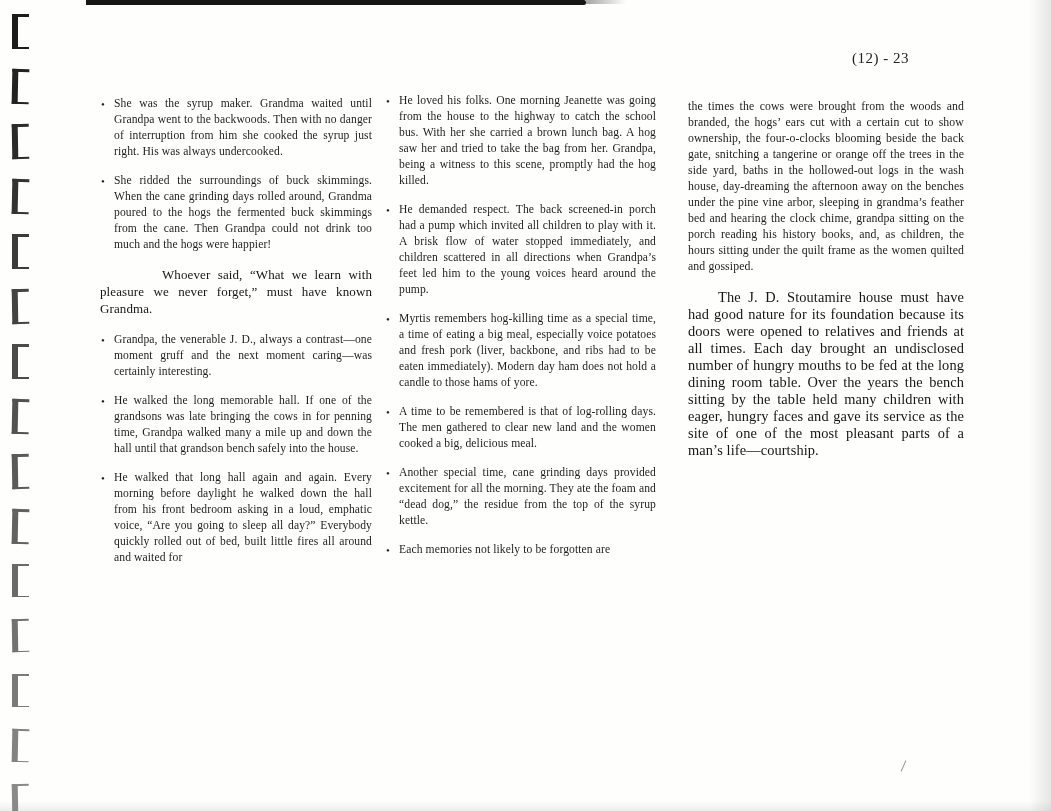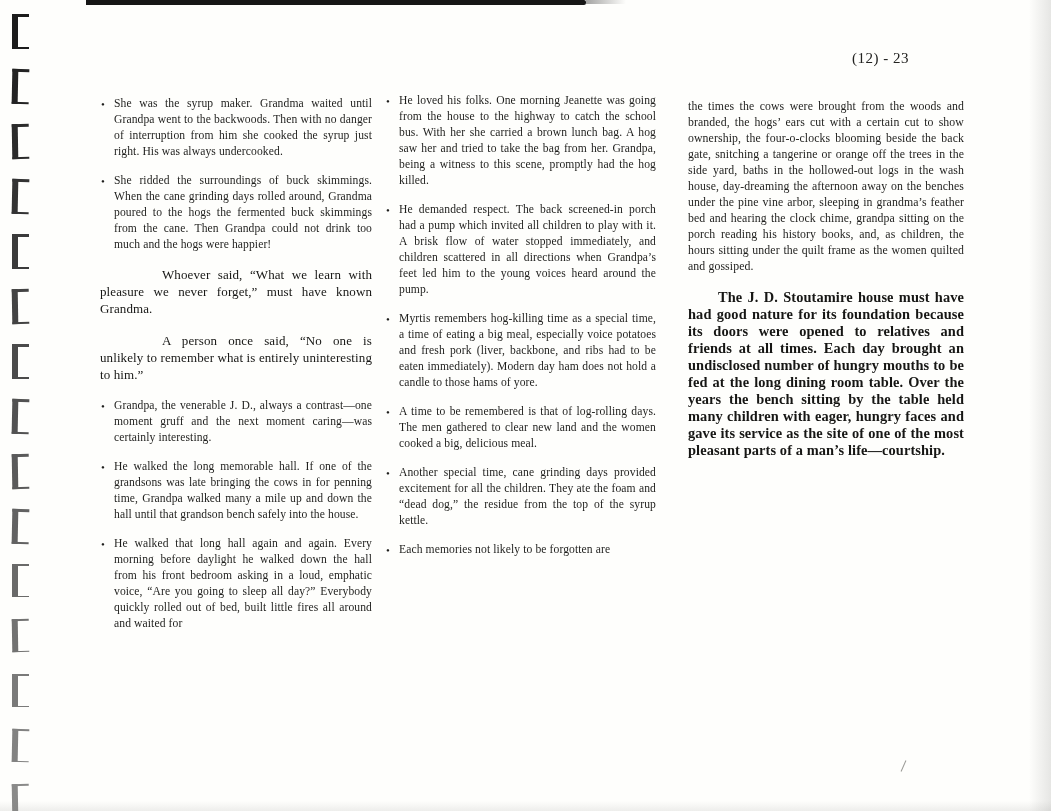--- a/index.html
+++ b/index.html
@@ -55,21 +55,21 @@
   .continuation-indent{
     padding-left:14px;font-size:11.6px;line-height:16px;letter-spacing:.1px;
   }
   .continuation{
     font-size:11.8px;line-height:16px;letter-spacing:.1px;margin-bottom:15px;
   }
   .paragraph{
     font-size:13px;line-height:17px;letter-spacing:.1px;
     text-indent:62px;margin-bottom:15px;color:#161614;
   }
-  .col3 .paragraph{text-indent:30px;font-size:14.4px;font-weight:bold;}
+  .col3 .paragraph{text-indent:30px;font-size:14.4px;}
   
   .edge-right{
     position:absolute;right:0;top:0;width:22px;height:811px;
     background:linear-gradient(to right,rgba(0,0,0,0),rgba(120,120,118,.18));
   }
   .edge-bottom{
     position:absolute;left:0;bottom:0;width:1051px;height:10px;
     background:linear-gradient(to bottom,rgba(0,0,0,0),rgba(120,120,118,.12));
   }
   .stray-mark{
@@ -101,31 +101,30 @@
       <span class="mark" style="top: 729px; opacity: 0.545;"></span>
       <span class="mark" style="top: 784px; opacity: 0.51;"></span>
     </div>
 
   <div class="page-number">(12) - 23</div>
 
   <div class="col col1">
       <div class="block bullet"><span class="marker">•</span><span>She was the syrup maker.  Grandma waited until Grandpa went to the backwoods.  Then with no danger of interruption from him she cooked the syrup just right.  His was always undercooked.</span></div>
       <div class="block bullet"><span class="marker">•</span><span>She ridded the surroundings of buck skimmings.  When the cane grinding days rolled around, Grandma poured to the hogs the fermented buck skimmings from the cane.  Then Grandpa could not drink too much and the hogs were happier!</span></div>
       <div class="block paragraph">Whoever said, “What we learn with pleasure we never forget,” must have known Grandma.</div>
-      <div class="block paragraph">A person once said, “No one is unlikely to remember what is entirely uninteresting to him.”</div>
       <div class="block bullet"><span class="marker">•</span><span>Grandpa, the venerable J. D., always a contrast—one moment gruff and the next moment caring—was certainly interesting.</span></div>
       <div class="block bullet"><span class="marker">•</span><span>He walked the long memorable hall.  If one of the grandsons was late bringing the cows in for penning time, Grandpa walked many a mile up and down the hall until that grandson bench safely into the house.</span></div>
       <div class="block bullet"><span class="marker">•</span><span>He walked that long hall again and again.  Every morning before daylight he walked down the hall from his front bedroom asking in a loud, emphatic voice, “Are you going to sleep all day?”  Everybody quickly rolled out of bed, built little fires all around and waited for</span></div>
     </div>
   <div class="col col2">
       <div class="block bullet"><span class="marker">•</span><span>He loved his folks.  One morning Jeanette was going from the house to the highway to catch the school bus.  With her she carried a brown lunch bag.  A hog saw her and tried to take the bag from her.  Grandpa, being a witness to this scene, promptly had the hog killed.</span></div>
       <div class="block bullet"><span class="marker">•</span><span>He demanded respect.  The back screened-in porch had a pump which invited all children to play with it.  A brisk flow of water stopped immediately, and children scattered in all directions when Grandpa’s feet led him to the young voices heard around the pump.</span></div>
       <div class="block bullet"><span class="marker">•</span><span>Myrtis remembers hog-killing time as a special time, a time of eating a big meal, especially voice potatoes and fresh pork (liver, backbone, and ribs had to be eaten immediately).  Modern day ham does not hold a candle to those hams of yore.</span></div>
       <div class="block bullet"><span class="marker">•</span><span>A time to be remembered is that of log-rolling days.  The men gathered to clear new land and the women cooked a big, delicious meal.</span></div>
-      <div class="block bullet"><span class="marker">•</span><span>Another special time, cane grinding days provided excitement for all the children.  They ate the foam and “dead dog,” the residue from the top of the syrup kettle.</span></div>
+      <div class="block bullet"><span class="marker">•</span><span>Another special time, cane grinding days provided excitement for all the morning.  They ate the foam and “dead dog,” the residue from the top of the syrup kettle.</span></div>
       <div class="block bullet"><span class="marker">•</span><span>Each memories not likely to be forgotten are</span></div>
     </div>
   <div class="col col3">
       <div class="block continuation">the times the cows were brought from the woods and branded, the hogs’ ears cut with a certain cut to show ownership, the four-o-clocks blooming beside the back gate, snitching a tangerine or orange off the trees in the side yard, baths in the hollowed-out logs in the wash house, day-dreaming the afternoon away on the benches under the pine vine arbor, sleeping in grandma’s feather bed and hearing the clock chime, grandpa sitting on the porch reading his history books, and, as children, the hours sitting under the quilt frame as the women quilted and gossiped.</div>
       <div class="block paragraph">The J. D. Stoutamire house must have had good nature for its foundation because its doors were opened to relatives and friends at all times.  Each day brought an undisclosed number of hungry mouths to be fed at the long dining room table.  Over the years the bench sitting by the table held many children with eager, hungry faces and gave its service as the site of one of the most pleasant parts of a man’s life—courtship.</div>
     </div>
 
   <div class="stray-mark"></div>
   <div class="edge-right"></div>
   <div class="edge-bottom"></div>

